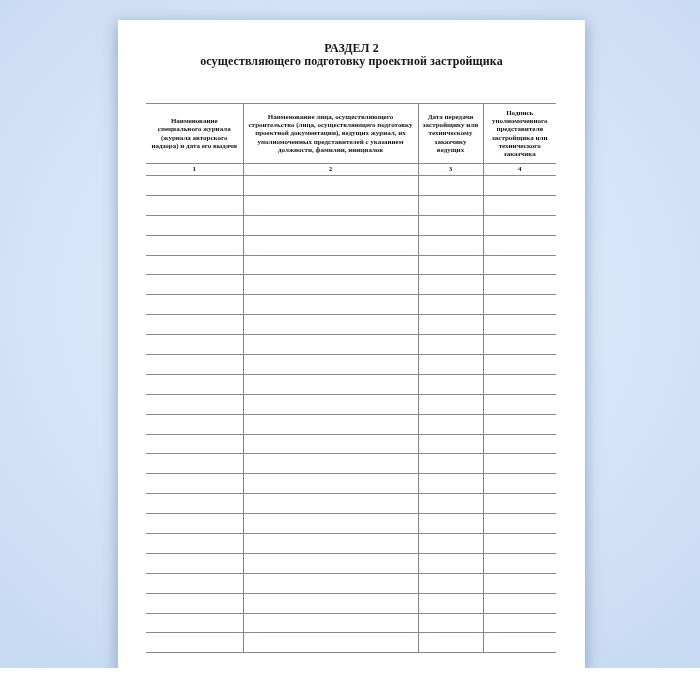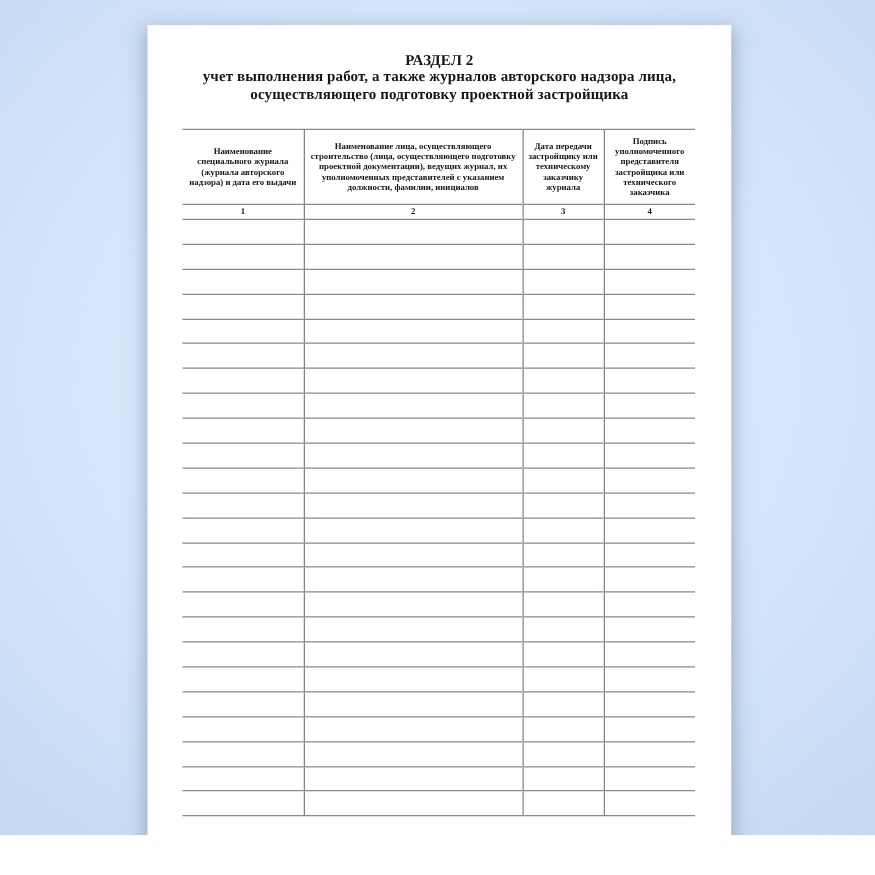--- a/index.html
+++ b/index.html
@@ -85,36 +85,35 @@
   }
 </style>
 </head>
 <body>
 
 <div class="stage">
   <div class="sheet">
 
     <div class="doc-heading">
       <div>РАЗДЕЛ 2</div>
-      <div>учет выполнения работ, а также журналов авторского надзора лица,</div>
       <div>осуществляющего подготовку проектной застройщика</div>
     </div>
 
     <table class="journal-table">
       <colgroup>
         <col class="c1">
           <col class="c2">
           <col class="c3">
           <col class="c4">
       </colgroup>
       <thead>
         <tr>
           <th>Наименование специального журнала (журнала авторского надзора) и дата его выдачи</th>
           <th>Наименование лица, осуществляющего строительство (лица, осуществляющего подготовку проектной документации), ведущих журнал, их уполномоченных представителей с указанием должности, фамилии, инициалов</th>
-          <th>Дата передачи застройщику или техническому заказчику журнала</th>
+          <th>Дата передачи застройщику или техническому заказчику ведущих</th>
           <th>Подпись уполномоченного представителя застройщика или технического заказчика</th>
         </tr>
         <tr class="numrow">
           <td>1</td>
           <td>2</td>
           <td>3</td>
           <td>4</td>
         </tr>
       </thead>
       <tbody id="table-body">

